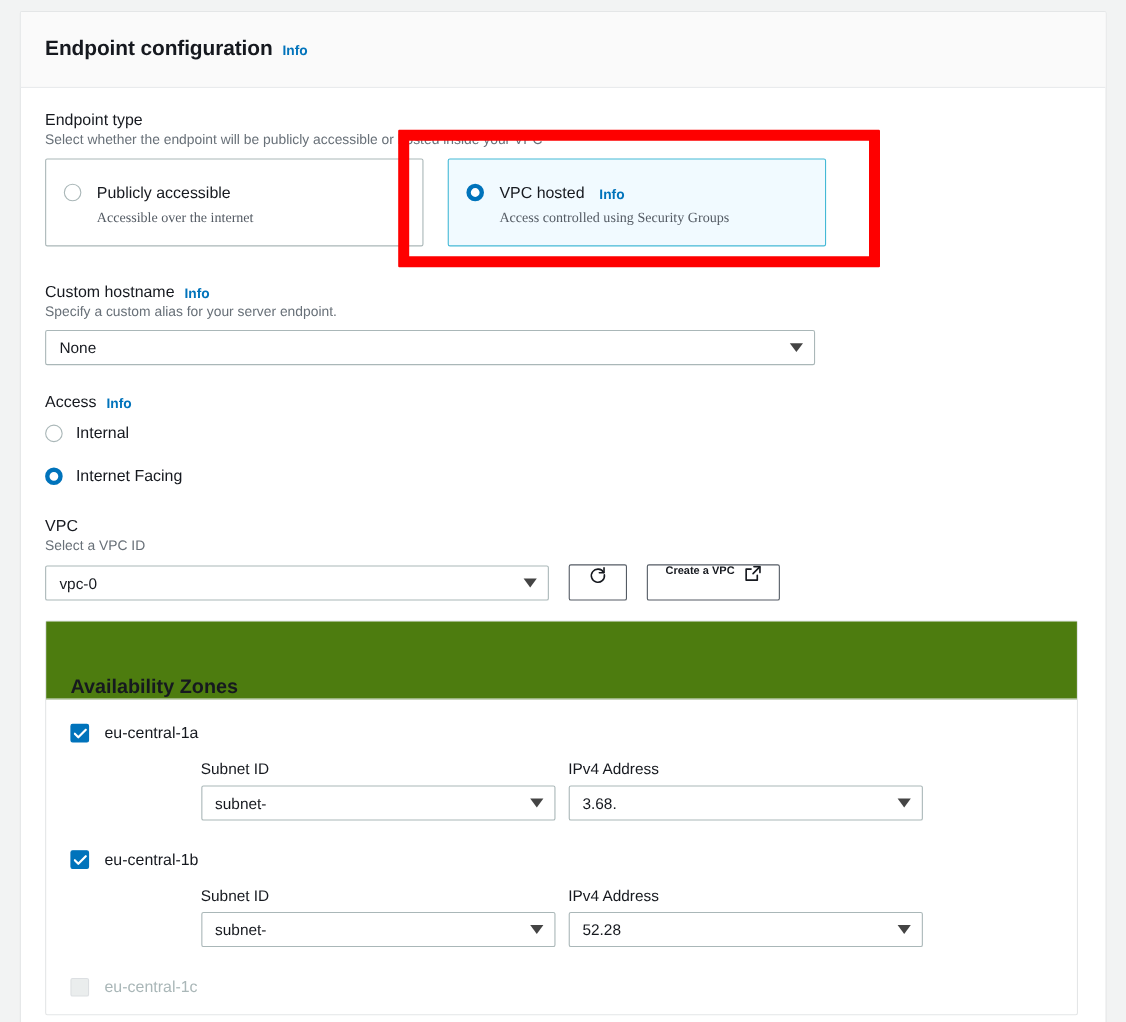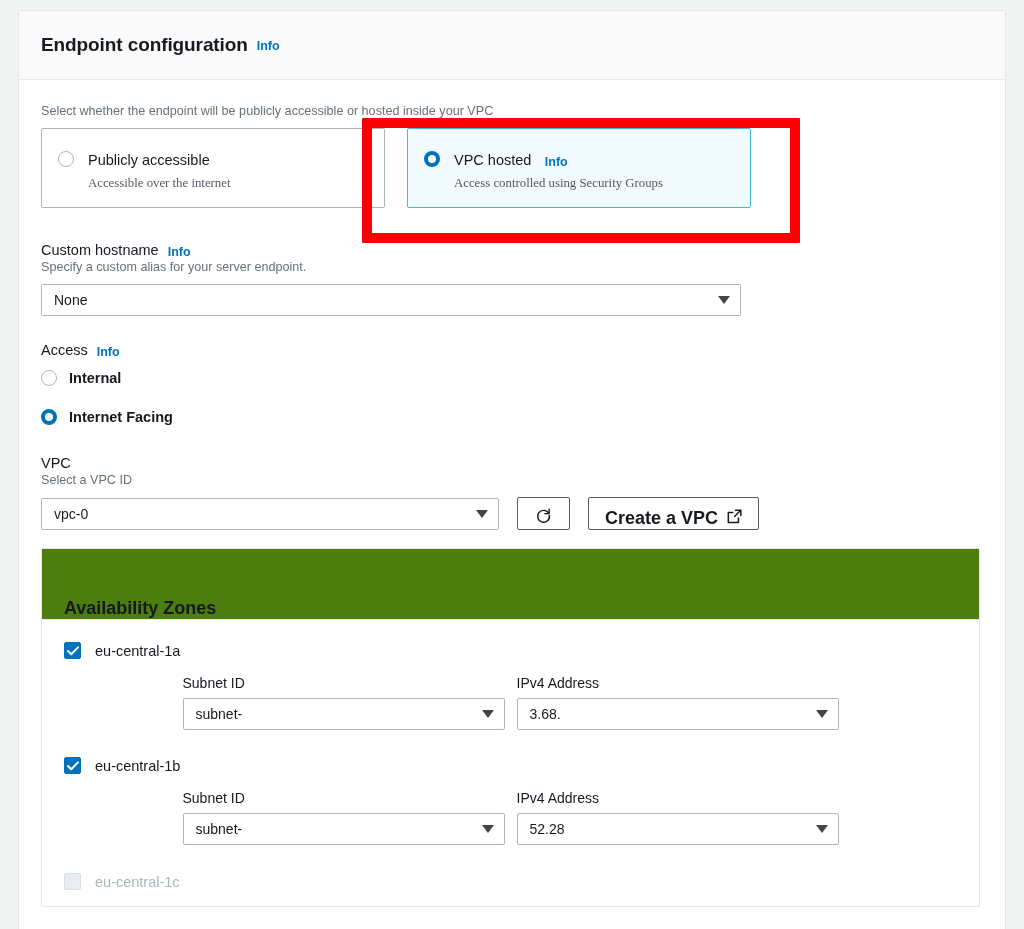--- a/index.html
+++ b/index.html
@@ -135,36 +135,35 @@
     border-right: 6px solid transparent;
     border-top: 8px solid #444;
     flex: 0 0 auto;
   }
 
   
   .radio-row {
     display: flex;
     align-items: flex-start;
     margin-top: 14px;
-    font-weight: bold;
   }
   .radio-row .radio { margin-top: 0; margin-right: 12px; }
   .radio-label { font-size: 14.5px; color: #16191f; }
 
   
   .btn {
     height: 33px;
     border: 1px solid #545b64;
     border-radius: 2px;
     background: #fff;
     display: inline-flex;
-    align-items: flex-end;
+    align-items: flex-start;
     justify-content: center;
     gap: 9px;
-    font-size: 18px;
+    font-size: 10px;
     font-weight: bold;
     color: #16191f;
     cursor: pointer;
     padding: 0 16px;
   }
   .btn.icon-only { width: 53px; padding: 0; }
 
   
   .az-panel {
     margin: 18px 0 0 22px;
@@ -238,20 +237,21 @@
   <div class="card">
 
     <div class="card-header">
       <span class="card-title">Endpoint configuration</span>
       <a class="info-link">Info</a>
     </div>
 
     <div class="card-body">
 
       <div>
+        <div class="field-label">Endpoint type</div>
         <div class="field-desc">Select whether the endpoint will be publicly accessible or hosted inside your VPC</div>
 
         <div class="tiles">
 
           <div class="tile">
             <span class="radio"></span>
             <span class="tile-text">
               <span class="tile-title">Publicly accessible</span><br>
               <span class="tile-desc">Accessible over the internet</span>
             </span>

